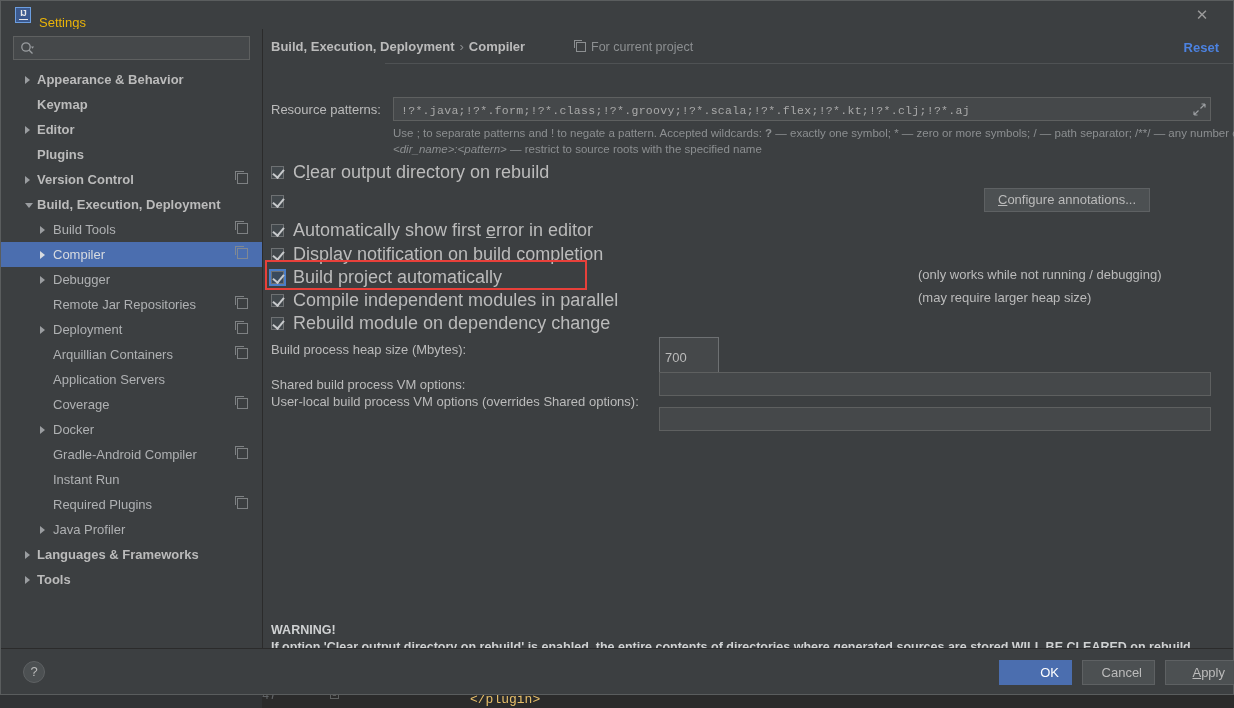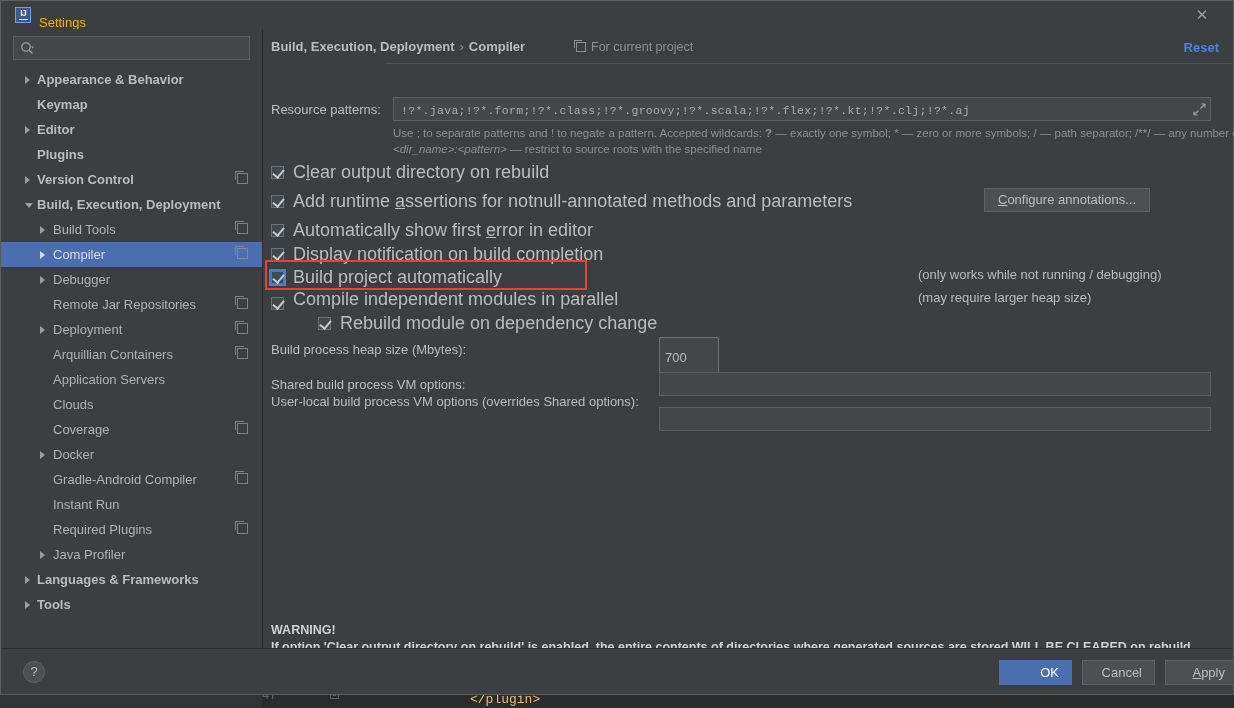--- a/index.html
+++ b/index.html
@@ -309,23 +309,20 @@
             <span class="copy-badge"></span>
           </div>
           <div class="tree-item d1">
             <span class="tree-label">Arquillian Containers</span>
             <span class="copy-badge"></span>
           </div>
           <div class="tree-item d1">
             <span class="tree-label">Application Servers</span>
           </div>
           <div class="tree-item d1">
-            <span class="tree-label">Clouds</span>
-          </div>
-          <div class="tree-item d1">
             <span class="tree-label">Coverage</span>
             <span class="copy-badge"></span>
           </div>
           <div class="tree-item d1">
             <span class="tree-arrow"></span>
             <span class="tree-label">Docker</span>
           </div>
           <div class="tree-item d1">
             <span class="tree-label">Gradle-Android Compiler</span>
             <span class="copy-badge"></span>
@@ -378,39 +375,38 @@
         <span>Use ; to separate patterns and ! to negate a pattern. Accepted wildcards: </span><b>?</b><span> — exactly one symbol; * — zero or more symbols; / — path separator; /**/ — any number of directories; </span><i>&lt;dir_name&gt;:&lt;pattern&gt;</i><span> — restrict to source roots with the specified name</span>
       </div>
 
       <div id="cb-host">
           <div class="cb-row" style="top: 133px;">
             <span class="cbox checked"></span>
             <span class="cb-label"><span>C</span><span class="mn">l</span><span>ear output directory on rebuild</span></span>
           </div>
           <div class="cb-row" style="top: 162px;">
             <span class="cbox checked"></span>
-            <span class="cb-label"><span>Add runtime </span><span class="mn">a</span><span>ssertions for notnull-annotated methods and parameters</span></span>
           </div>
           <div class="cb-row" style="top: 191px;">
             <span class="cbox checked"></span>
             <span class="cb-label"><span>Automatically show first </span><span class="mn">e</span><span>rror in editor</span></span>
           </div>
           <div class="cb-row" style="top: 215px;">
             <span class="cbox checked"></span>
             <span class="cb-label"><span>Display notification on build completion</span><span></span></span>
           </div>
           <div class="cb-row" style="top: 238px;">
             <span class="cbox checked focused"></span>
             <span class="cb-label"><span>Build project automatically</span><span></span></span>
           </div>
-          <div class="cb-row" style="top: 261px; align-items: flex-end;">
+          <div class="cb-row" style="top: 261px;">
             <span class="cbox checked"></span>
             <span class="cb-label"><span>Compile independent modules in parallel</span><span></span></span>
           </div>
-          <div class="cb-row" style="top: 284px; margin-left: 47px;">
+          <div class="cb-row" style="top: 284px;">
             <span class="cbox checked"></span>
             <span class="cb-label"><span>Rebuild module on dependency change</span><span></span></span>
           </div>
         </div>
 
       <div class="hint-right" style="top:238px">(only works while not running / debugging)</div>
       <div class="hint-right" style="top:261px">(may require larger heap size)</div>
 
       <div id="configure-btn">
         <span class="mn">C</span><span>onfigure annotations...</span>

